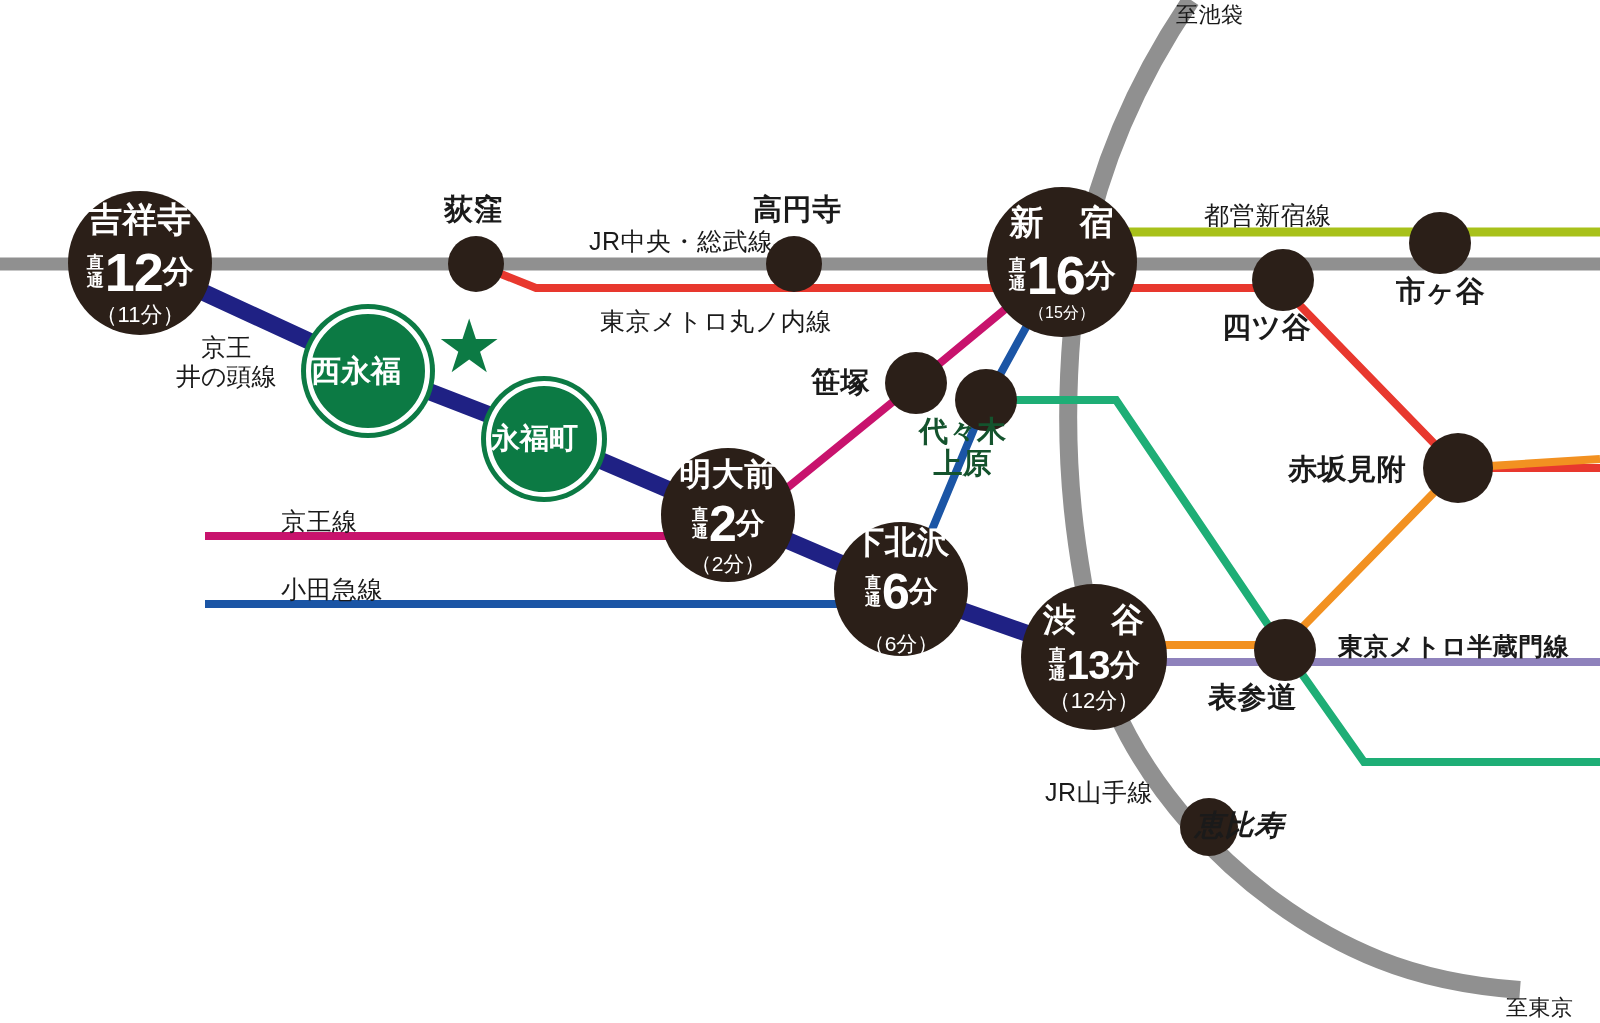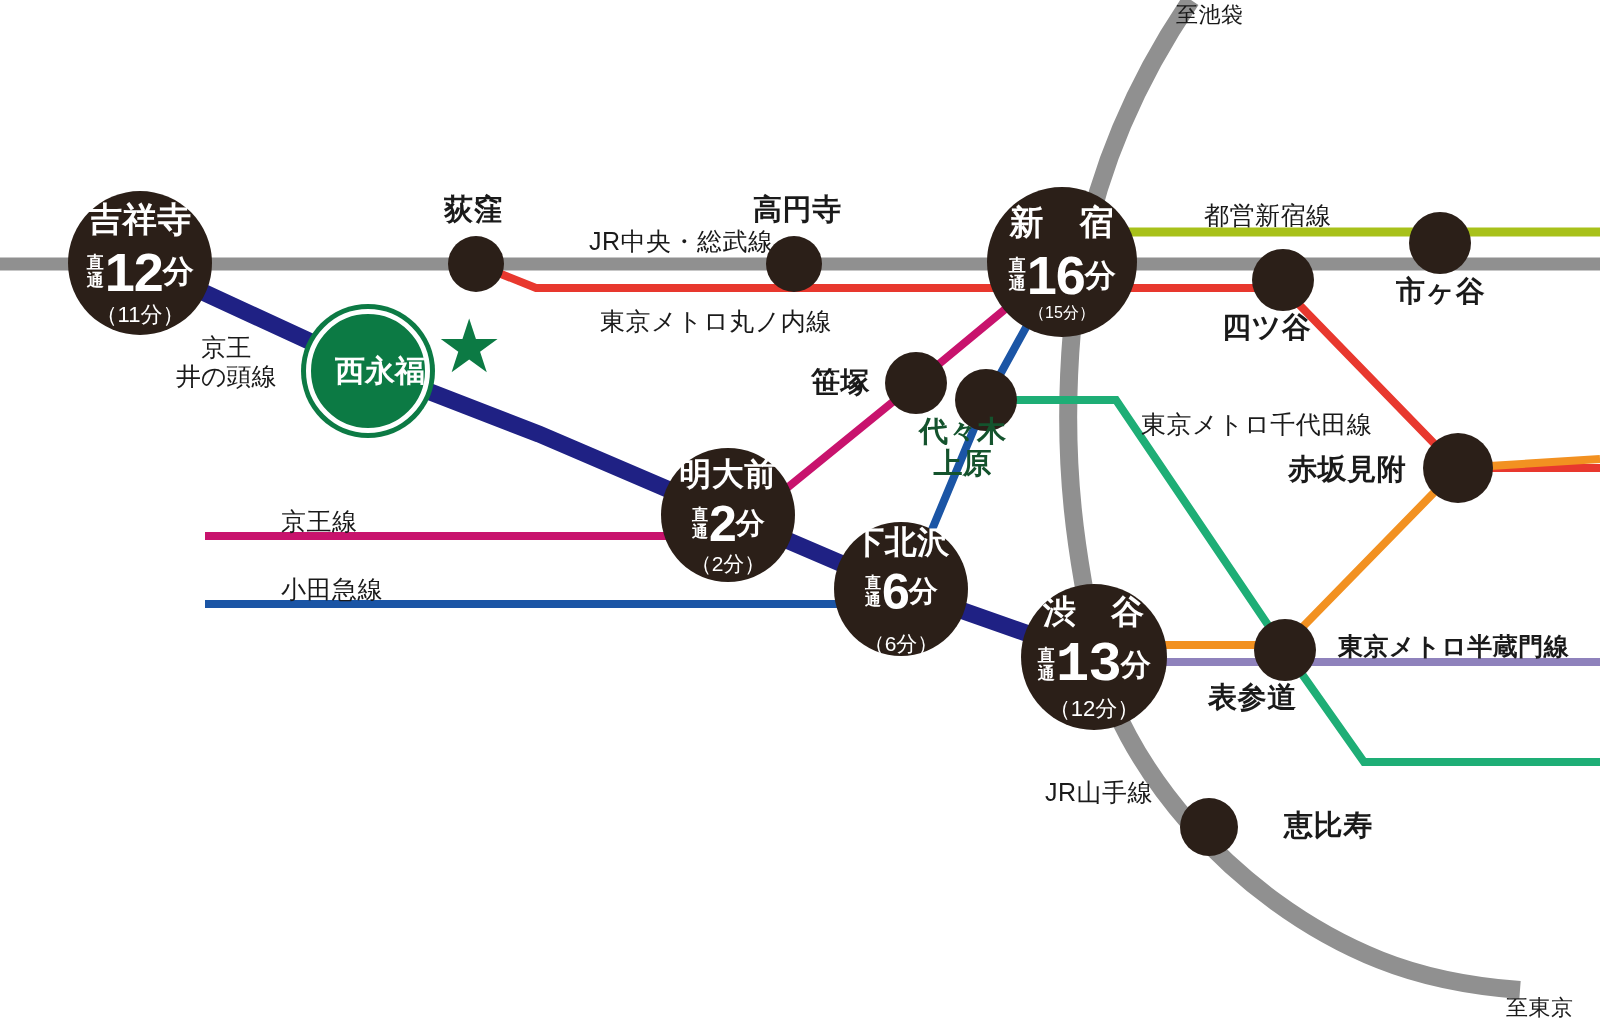--- a/index.html
+++ b/index.html
@@ -13,21 +13,21 @@
   .node{position:absolute;border-radius:50%;background:#2b1f18;}
   .node-txt{position:absolute;display:flex;flex-direction:column;align-items:center;
             justify-content:center;color:#fff;white-space:nowrap;}
   .nm-name{font-weight:bold;}
   .minrow{display:flex;align-items:center;line-height:1;}
   .ch{display:flex;flex-direction:column;font-weight:bold;line-height:1.05;}
   .big{font-weight:bold;letter-spacing:-0.02em;}
   .paren{font-weight:normal;}
   .gstation{position:absolute;border-radius:50%;background:#0c7a44;
             border:5px solid #ffffff;box-shadow:0 0 0 5px #0c7a44;
-            display:flex;align-items:center;justify-content:flex-end;}
+            display:flex;align-items:center;justify-content:flex-start;}
   .gstation span{color:#fff;font-weight:bold;white-space:nowrap;}
   .star{position:absolute;color:#0c7a44;line-height:1;}
 </style>
 </head>
 <body>
 
 <div id="map">
 
   <svg class="layer" viewBox="0 0 1600 1023">
 
@@ -52,21 +52,20 @@
 
     <path d="M 140 263 L 363 366 L 539 434 L 728 515 L 901 589 L 1094 657" fill="none" stroke="#1f2184" stroke-width="17"></path>
   </svg>
 
   <div class="lbl" style="left:552px;top:225px;font-size:25px;margin-left:37px;">JR中央・総武線</div>
 
   <div class="lbl" style="left:600px;top:305px;font-size:25px;">東京メトロ丸ノ内線</div>
 
   <div class="lbl" style="left:1204px;top:199px;font-size:25px;">都営新宿線</div>
 
-  <div class="lbl" style="left:1141px;top:408px;font-size:25px;">東京メトロ千代田線</div>
 
 
   <div class="lbl" style="left:1338px;top:630px;font-size:25px;font-weight:bold;">東京メトロ半蔵門線</div>
 
   <div class="lbl" style="left:281px;top:505px;font-size:25px;">京王線</div>
 
   <div class="lbl" style="left:281px;top:573px;font-size:25px;">小田急線</div>
 
   <div class="lbl" style="left:1045px;top:776px;font-size:25px;">JR山手線</div>
 
@@ -99,21 +98,21 @@
     <div>上原</div>
   </div>
 
   <div class="node" style="left:1423px;top:433px;width:70px;height:70px;"></div>
   <div class="lbl b" style="left:1288px;top:450px;font-size:29px;">赤坂見附</div>
 
   <div class="node" style="left:1254px;top:619px;width:62px;height:62px;"></div>
   <div class="lbl b" style="left:1208px;top:678px;font-size:29px;">表参道</div>
 
   <div class="node" style="left:1180px;top:798px;width:58px;height:58px;"></div>
-  <div class="lbl b" style="left:1284px;top:806px;font-size:29px;">恵比寿</div>
+  <div class="lbl b" style="left:1195px;top:806px;font-size:29px;font-style:italic;">恵比寿</div>
 
   <div class="node" style="left:68px;top:191px;width:144px;height:144px;"></div>
   <div class="node-txt" style="left:68px;top:191px;width:144px;height:144px;">
     <div class="nm-name" style="font-size:34px;letter-spacing:0.5px;margin-bottom:2px;">吉祥寺</div>
     <div class="minrow">
       <span class="ch" style="font-size:17px;margin-right:1px;">
         <span>直</span>
         <span>通</span>
       </span>
       <span class="big" style="font-size:54px;">12</span>
@@ -165,26 +164,29 @@
   </div>
 
   <div class="node" style="left:1021px;top:584px;width:146px;height:146px;"></div>
   <div class="node-txt" style="left:1021px;top:584px;width:146px;height:146px;">
     <div class="nm-name" style="font-size:33px;letter-spacing:1px;margin-bottom:2px;">渋　谷</div>
     <div class="minrow">
       <span class="ch" style="font-size:17px;margin-right:1px;">
         <span>直</span>
         <span>通</span>
       </span>
-      <span class="big" style="font-size:56px;font-family:Liberation Mono, monospace;">13</span>
+      <span class="big" style="font-size:40px;">13</span>
       <span class="big" style="font-size:30px;">分</span>
     </div>
     <div class="paren" style="font-size:22px;margin-top:1px;">（12分）</div>
   </div>
 
   <div class="gstation" style="left:306px;top:309px;width:114px;height:114px;">
     <span style="font-size:30px;">西永福</span>
   </div>
 
+  <div class="gstation" style="left:486px;top:381px;width:106px;height:106px;">
+    <span style="font-size:29px;">永福町</span>
+  </div>
 
   <div class="star" style="left:436px;top:310px;font-size:74px;">★</div>
 
 </div>
 
 </body></html>

